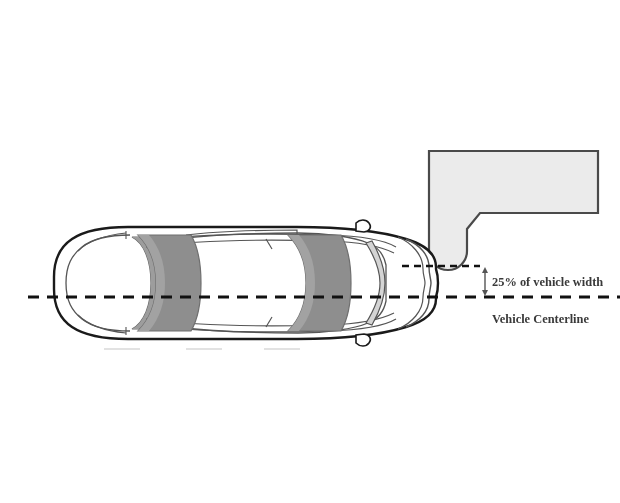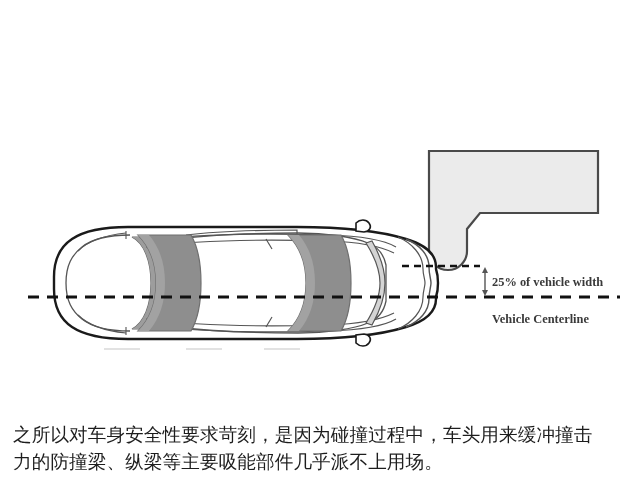--- a/index.html
+++ b/index.html
@@ -224,15 +224,14 @@
         <path d="M 477,153 L 474,147 L 480,147 Z" fill="#555555"></path>
       </g>
 
       <text class="fig-label" x="484" y="143">25% of vehicle width</text>
 
       <text class="fig-label" x="484" y="180">Vehicle Centerline</text>
 
     </svg>
   </div>
 
-  <div class="para" id="closing-paragraph"><span>之所以对车身安全性要求苛刻，是因为碰撞过程中，车头用来缓冲撞击力的防撞梁、纵梁等主要吸能部件几乎派不上用场。</span></div>
 
 </div>
 
 </body></html>

